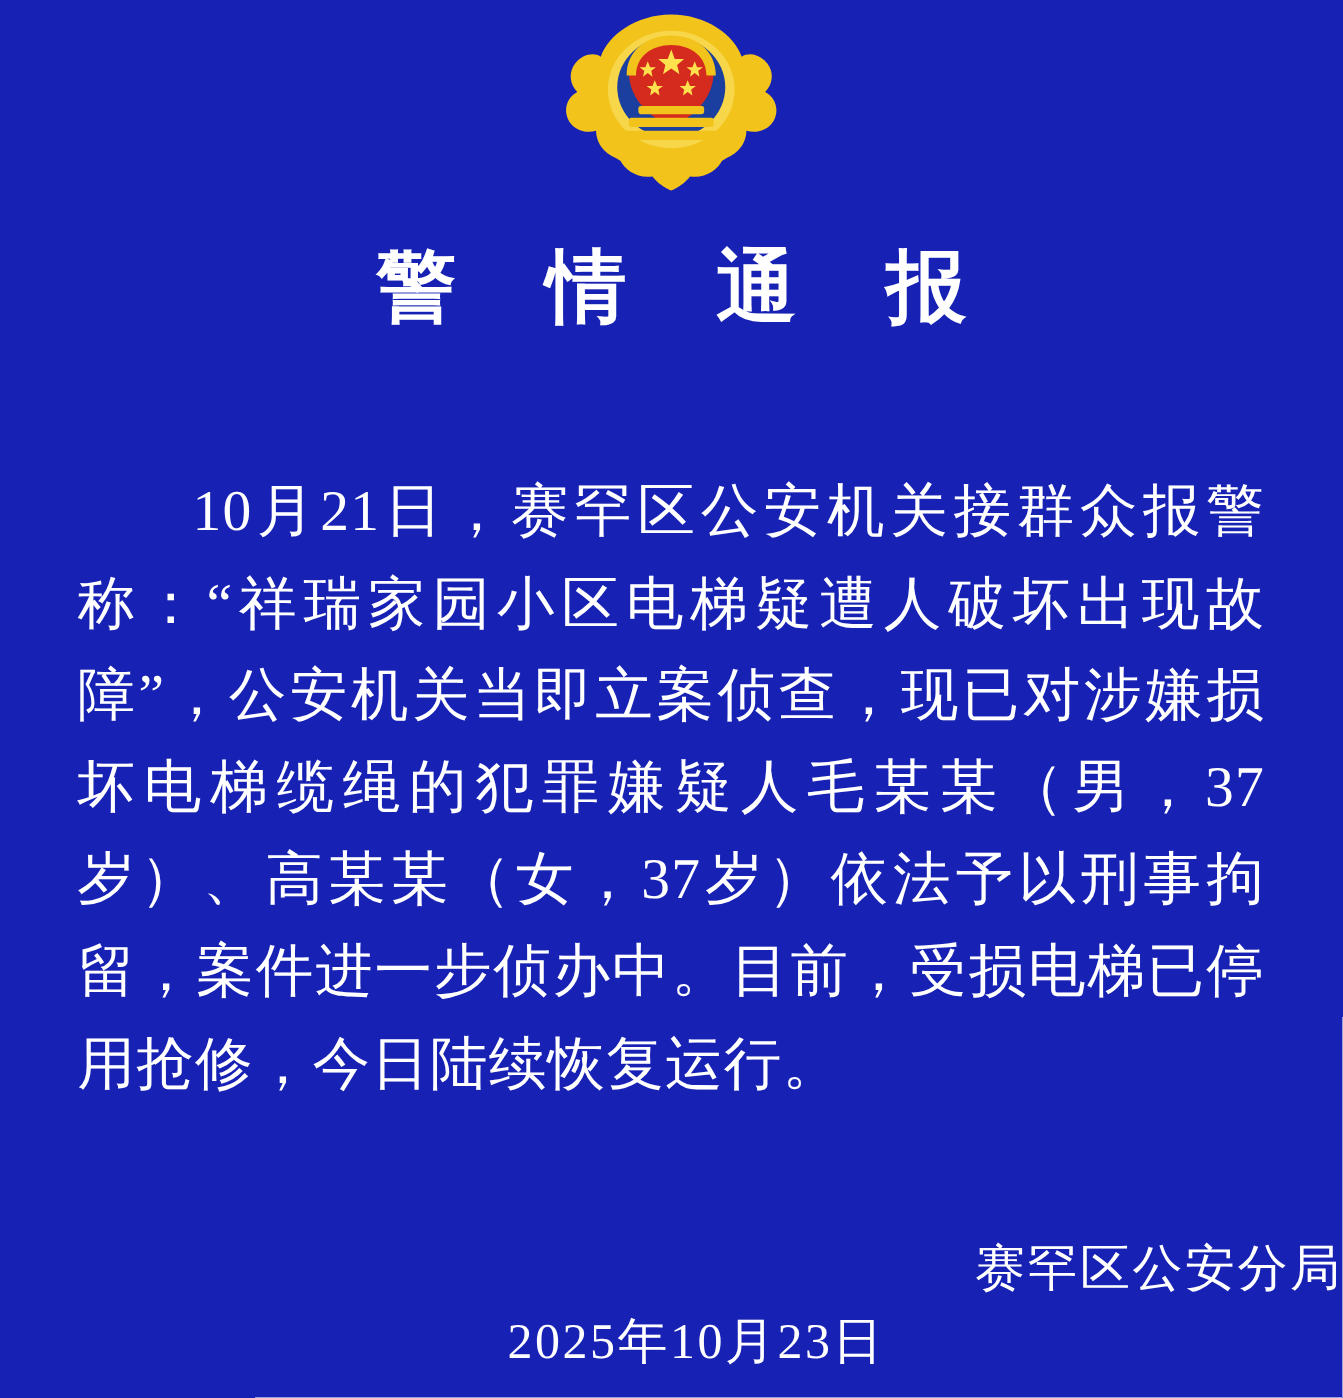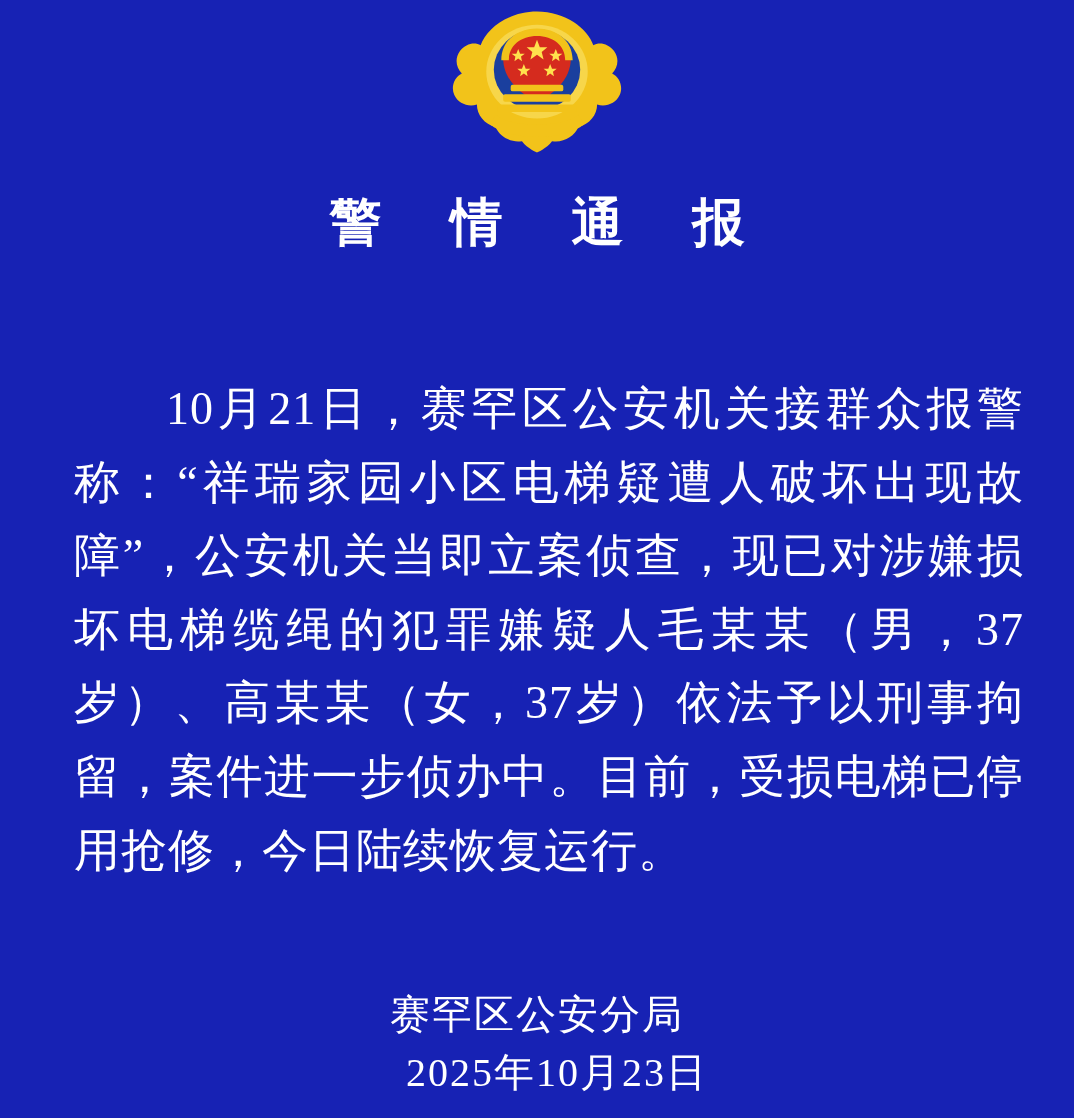--- a/index.html
+++ b/index.html
@@ -35,32 +35,32 @@
     position: relative;
   }
   
   .title {
     position: absolute;
     top: 190px;
     left: 0;
     width: 100%;
     text-align: center;
     color: #ffffff;
-    font-size: 52px;
+    font-size: 64px;
     font-weight: bold;
     letter-spacing: 28px;
     text-indent: 28px;
     font-family: "Liberation Serif", "DejaVu Serif", serif;
     line-height: 1.25;
   }
   
   .body-text {
     position: absolute;
     top: 372px;
-    left: 74px;
+    left: 62px;
     width: 950px;
     color: #ffffff;
     font-size: 46px;
     line-height: 1.60;
     text-align: justify;
     text-justify: inter-ideograph;
     font-family: "Liberation Serif", "DejaVu Serif", serif;
     text-indent: 2em;
     letter-spacing: 1px;
   }
@@ -70,21 +70,21 @@
     bottom: 16px;
     left: 0;
     width: 100%;
     text-align: center;
     color: #ffffff;
     font-size: 40px;
     line-height: 1.45;
     font-family: "Liberation Serif", "DejaVu Serif", serif;
     letter-spacing: 2px;
   }
-  .signature .org { display: block; }
+  .signature .org { display: block; text-align: right; }
   .signature .date { display: block; margin-left: 40px; }
 </style>
 </head>
 <body>
 
 <div class="poster">
 
   <div class="emblem-wrap">
     <div class="emblem">
       <svg viewBox="0 0 200 165" width="190" height="155" xmlns="http://www.w3.org/2000/svg">

